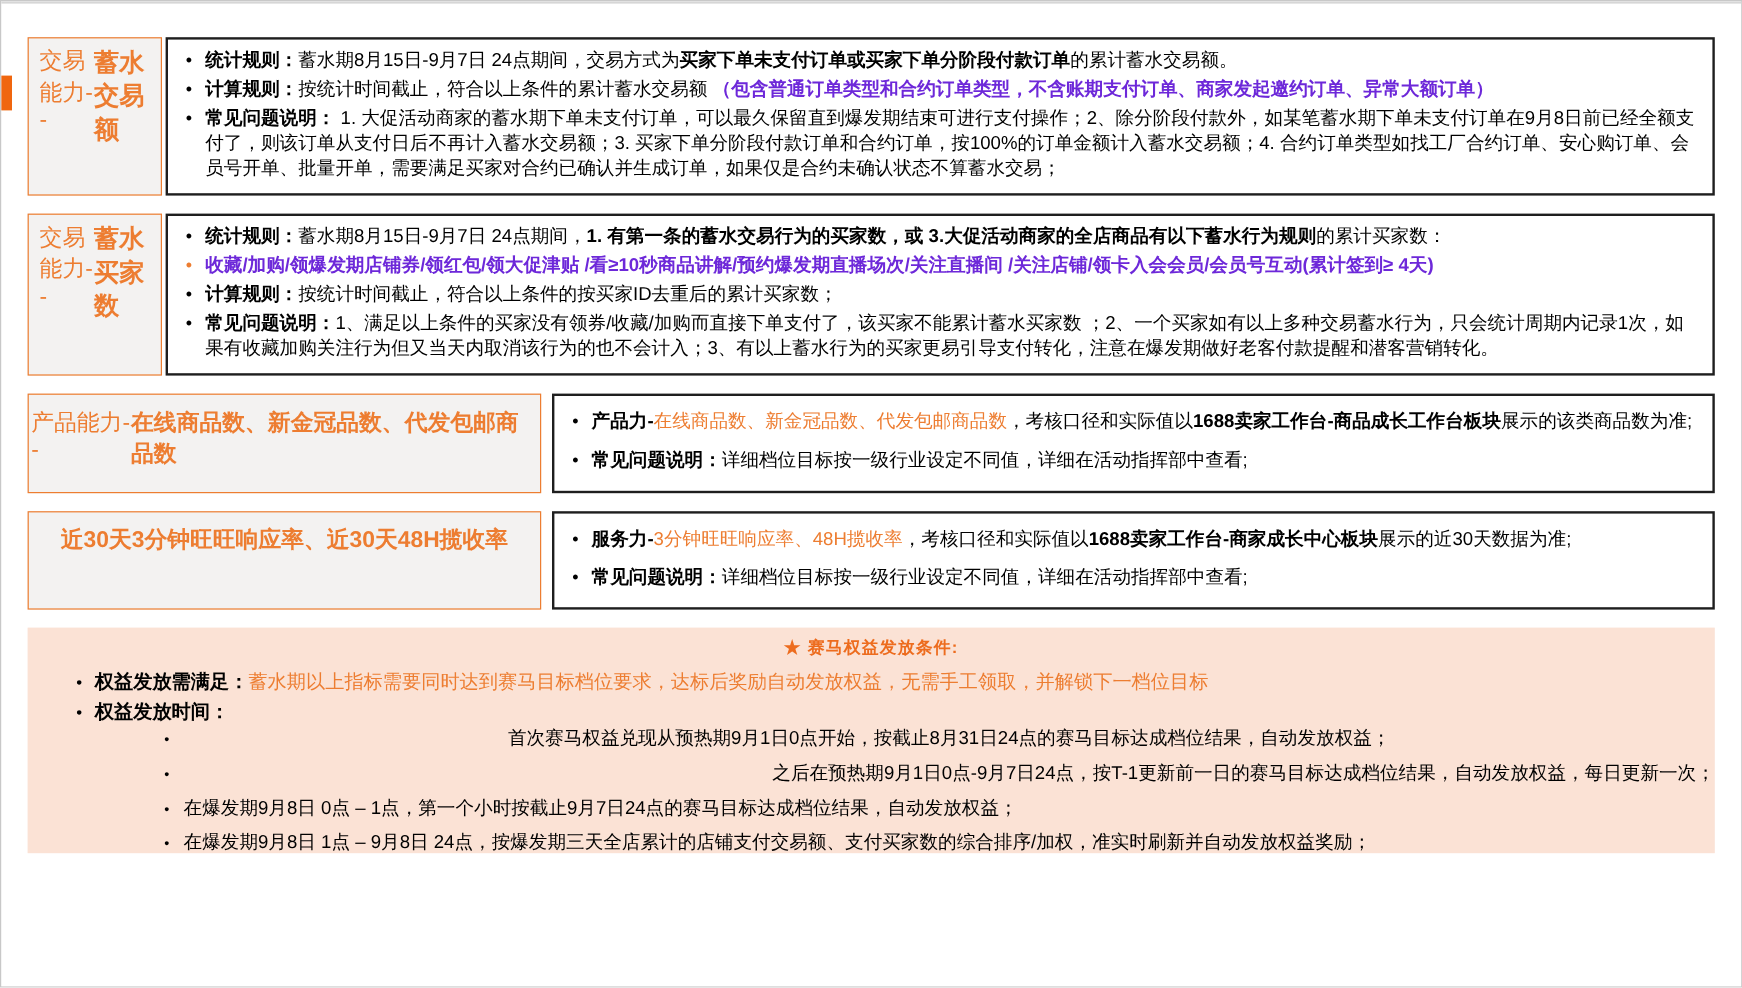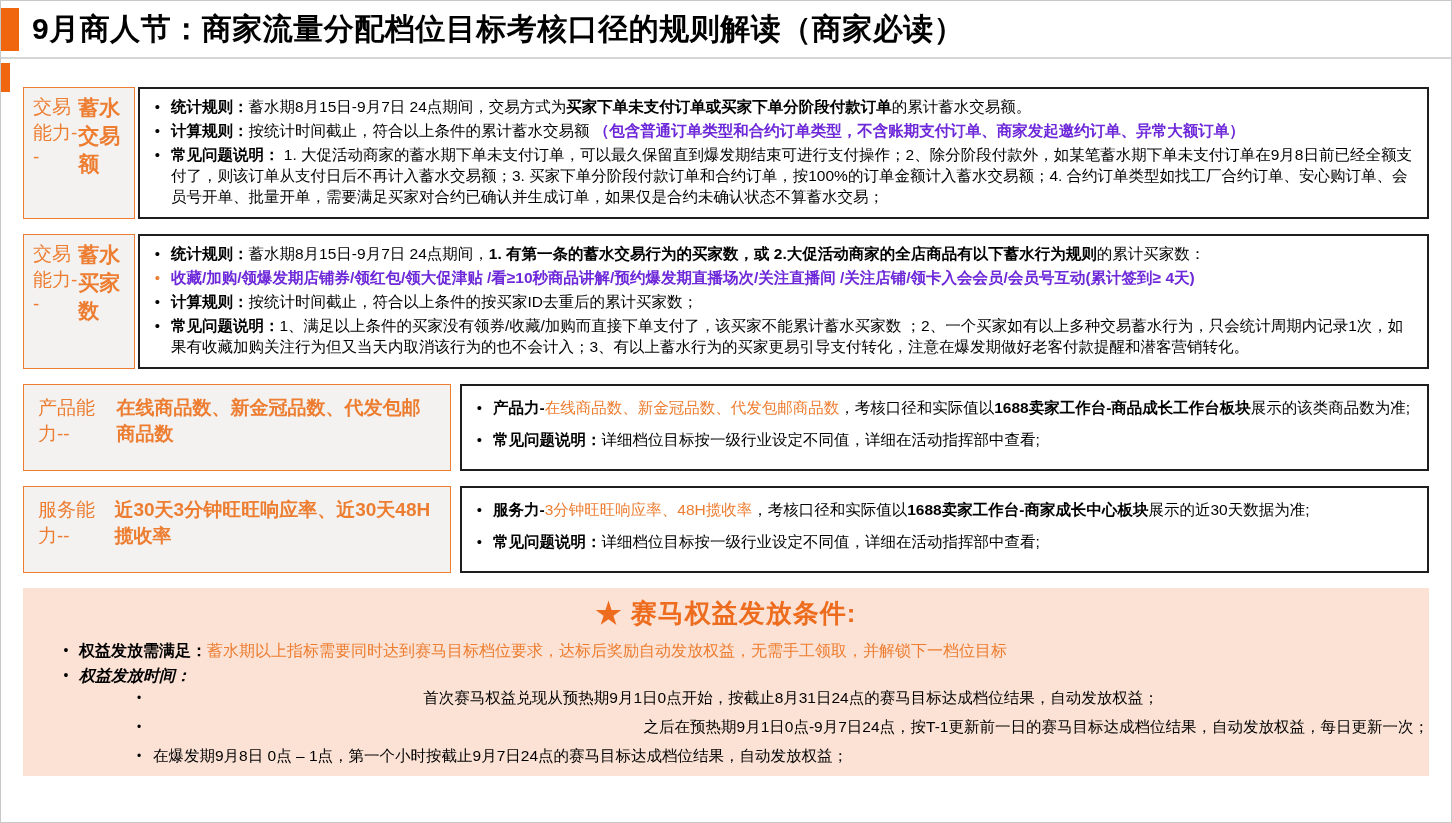--- a/index.html
+++ b/index.html
@@ -18,49 +18,45 @@
   
   .sections{padding:28px 22px 0;}
   .row{display:flex;align-items:stretch;margin-bottom:15px;}
   .label-box{
     flex:0 0 112px;background:#F3F2F1;border:1.5px solid #ED7D31;
     display:flex;flex-direction:row;justify-content:center;
     padding:6px 2px 6px 9px;margin-right:3px;box-sizing:border-box;
   }
   .label-box .l1{font-size:19px;color:#ED7D31;margin-bottom:11px;}
   .label-box .l2{font-size:21px;color:#ED7D31;font-weight:bold;}
-  .label-box.wide{flex:0 0 428px;margin-right:9px;padding:10px 14px;}
+  .label-box.wide{flex:0 0 428px;margin-right:9px;padding:10px 2px;}
   .label-box.wide .l1{font-size:19px;margin-bottom:13px;}
   .label-box.wide .l2{font-size:19px;}
   .content-box{flex:1;border:2px solid #1E1E1E;background:#fff;padding:7px 10px 7px 4px;box-sizing:border-box;}
   .bullet{display:flex;margin-bottom:3px;}
   .marker{flex:0 0 27px;text-align:center;font-size:15px;line-height:21px;}
   .marker.orange{color:#ED7D31;}
   .btext{flex:1;font-size:15.5px;line-height:21px;}
   .loose .btext,.loose .marker{line-height:29px;}
   .seg-b{font-weight:bold;}
   .seg-o{color:#ED7D31;}
   .seg-bo{color:#6d28d9;font-weight:bold;}
 
   
   .race-panel{margin:14px 22px 0;background:#FBE2D5;height:188px;overflow:hidden;padding-top:8px;box-sizing:border-box;}
-  .race-title{text-align:center;font-size:26px;font-weight:bold;color:#ED6C1E;margin-bottom:7px;letter-spacing:1px;}
+  .race-title{text-align:center;font-size:14px;font-weight:bold;color:#ED6C1E;margin-bottom:7px;letter-spacing:1px;}
   .f-item{display:flex;margin-left:30px;font-size:16px;line-height:25px;}
   .f-item .marker{flex:0 0 26px;line-height:25px;font-size:14px;}
   .f-sub{display:flex;margin-left:102px;font-size:15.5px;line-height:20px;margin-bottom:9px;}
   .f-sub .marker{flex:0 0 28px;line-height:20px;font-size:12px;}
 </style>
 </head>
 <body>
 
 <div class="slide">
-  <div class="header">
-    <div class="brand-block"></div>
-    <h1 class="page-title">9月商人节：商家流量分配档位目标考核口径的规则解读（商家必读）</h1>
-  </div>
   <div class="divider"></div>
   <div class="left-tick"></div>
 
   <div class="sections" id="sections">
       <div class="row">
         <div class="label-box">
           <div class="l1">交易能力--</div>
           <div class="l2">蓄水交易额</div>
         </div>
         <div class="content-box">
@@ -79,21 +75,21 @@
         </div>
       </div>
       <div class="row">
         <div class="label-box">
           <div class="l1">交易能力--</div>
           <div class="l2">蓄水买家数</div>
         </div>
         <div class="content-box">
           <div class="bullet">
             <span class="marker">•</span>
-            <div class="btext"><span class="seg-b">统计规则：</span><span>蓄水期8月15日-9月7日 24点期间，</span><span class="seg-b">1. 有第一条的蓄水交易行为的买家数，或 2.大促活动商家的全店商品有以下蓄水行为规则</span><span>的累计买家数：</span></div>
+            <div class="btext"><span class="seg-b">统计规则：</span><span>蓄水期8月15日-9月7日 24点期间，</span><span class="seg-b">1. 有第一条的蓄水交易行为的买家数，或 3.大促活动商家的全店商品有以下蓄水行为规则</span><span>的累计买家数：</span></div>
           </div>
           <div class="bullet">
             <span class="marker orange">•</span>
             <div class="btext"><span class="seg-bo">收藏/加购/领爆发期店铺券/领红包/领大促津贴 /看≥10秒商品讲解/预约爆发期直播场次/关注直播间 /关注店铺/领卡入会会员/会员号互动(累计签到≥ 4天)</span></div>
           </div>
           <div class="bullet">
             <span class="marker">•</span>
             <div class="btext"><span class="seg-b">计算规则：</span><span>按统计时间截止，符合以上条件的按买家ID去重后的累计买家数；</span></div>
           </div>
           <div class="bullet">
@@ -113,21 +109,20 @@
             <div class="btext"><span class="seg-b">产品力-</span><span class="seg-o">在线商品数、新金冠品数、代发包邮商品数</span><span>，考核口径和实际值以</span><span class="seg-b">1688卖家工作台-商品成长工作台板块</span><span>展示的该类商品数为准;</span></div>
           </div>
           <div class="bullet">
             <span class="marker">•</span>
             <div class="btext"><span class="seg-b">常见问题说明：</span><span>详细档位目标按一级行业设定不同值，详细在活动指挥部中查看;</span></div>
           </div>
         </div>
       </div>
       <div class="row">
         <div class="label-box wide">
-          <div class="l1">服务能力--</div>
           <div class="l2">近30天3分钟旺旺响应率、近30天48H揽收率</div>
         </div>
         <div class="content-box loose">
           <div class="bullet">
             <span class="marker">•</span>
             <div class="btext"><span class="seg-b">服务力-</span><span class="seg-o">3分钟旺旺响应率、48H揽收率</span><span>，考核口径和实际值以</span><span class="seg-b">1688卖家工作台-商家成长中心板块</span><span>展示的近30天数据为准;</span></div>
           </div>
           <div class="bullet">
             <span class="marker">•</span>
             <div class="btext"><span class="seg-b">常见问题说明：</span><span>详细档位目标按一级行业设定不同值，详细在活动指挥部中查看;</span></div>
@@ -138,21 +133,21 @@
 
   <div class="race-panel">
     <div class="race-title">★  赛马权益发放条件:</div>
     <div id="race-content">
         <div class="f-item">
           <span class="marker">•</span>
           <div class="btext" style="font-size: inherit; line-height: inherit;"><span class="seg-b">权益发放需满足：</span><span class="seg-o">蓄水期以上指标需要同时达到赛马目标档位要求，达标后奖励自动发放权益，无需手工领取，并解锁下一档位目标</span></div>
         </div>
         <div class="f-item">
           <span class="marker">•</span>
-          <div class="btext" style="font-size: inherit; line-height: inherit; font-style: italic;"><span class="seg-b">权益发放时间：</span></div>
+          <div class="btext" style="font-size: inherit; line-height: inherit;"><span class="seg-b">权益发放时间：</span></div>
         </div>
         <div class="f-sub">
           <span class="marker">•</span>
           <div class="btext" style="font-size: inherit; line-height: inherit; text-align: center;">首次赛马权益兑现从预热期9月1日0点开始，按截止8月31日24点的赛马目标达成档位结果，自动发放权益；</div>
         </div>
         <div class="f-sub">
           <span class="marker">•</span>
           <div class="btext" style="font-size: inherit; line-height: inherit; text-align: right;">之后在预热期9月1日0点-9月7日24点，按T-1更新前一日的赛马目标达成档位结果，自动发放权益，每日更新一次；</div>
         </div>
         <div class="f-sub">

